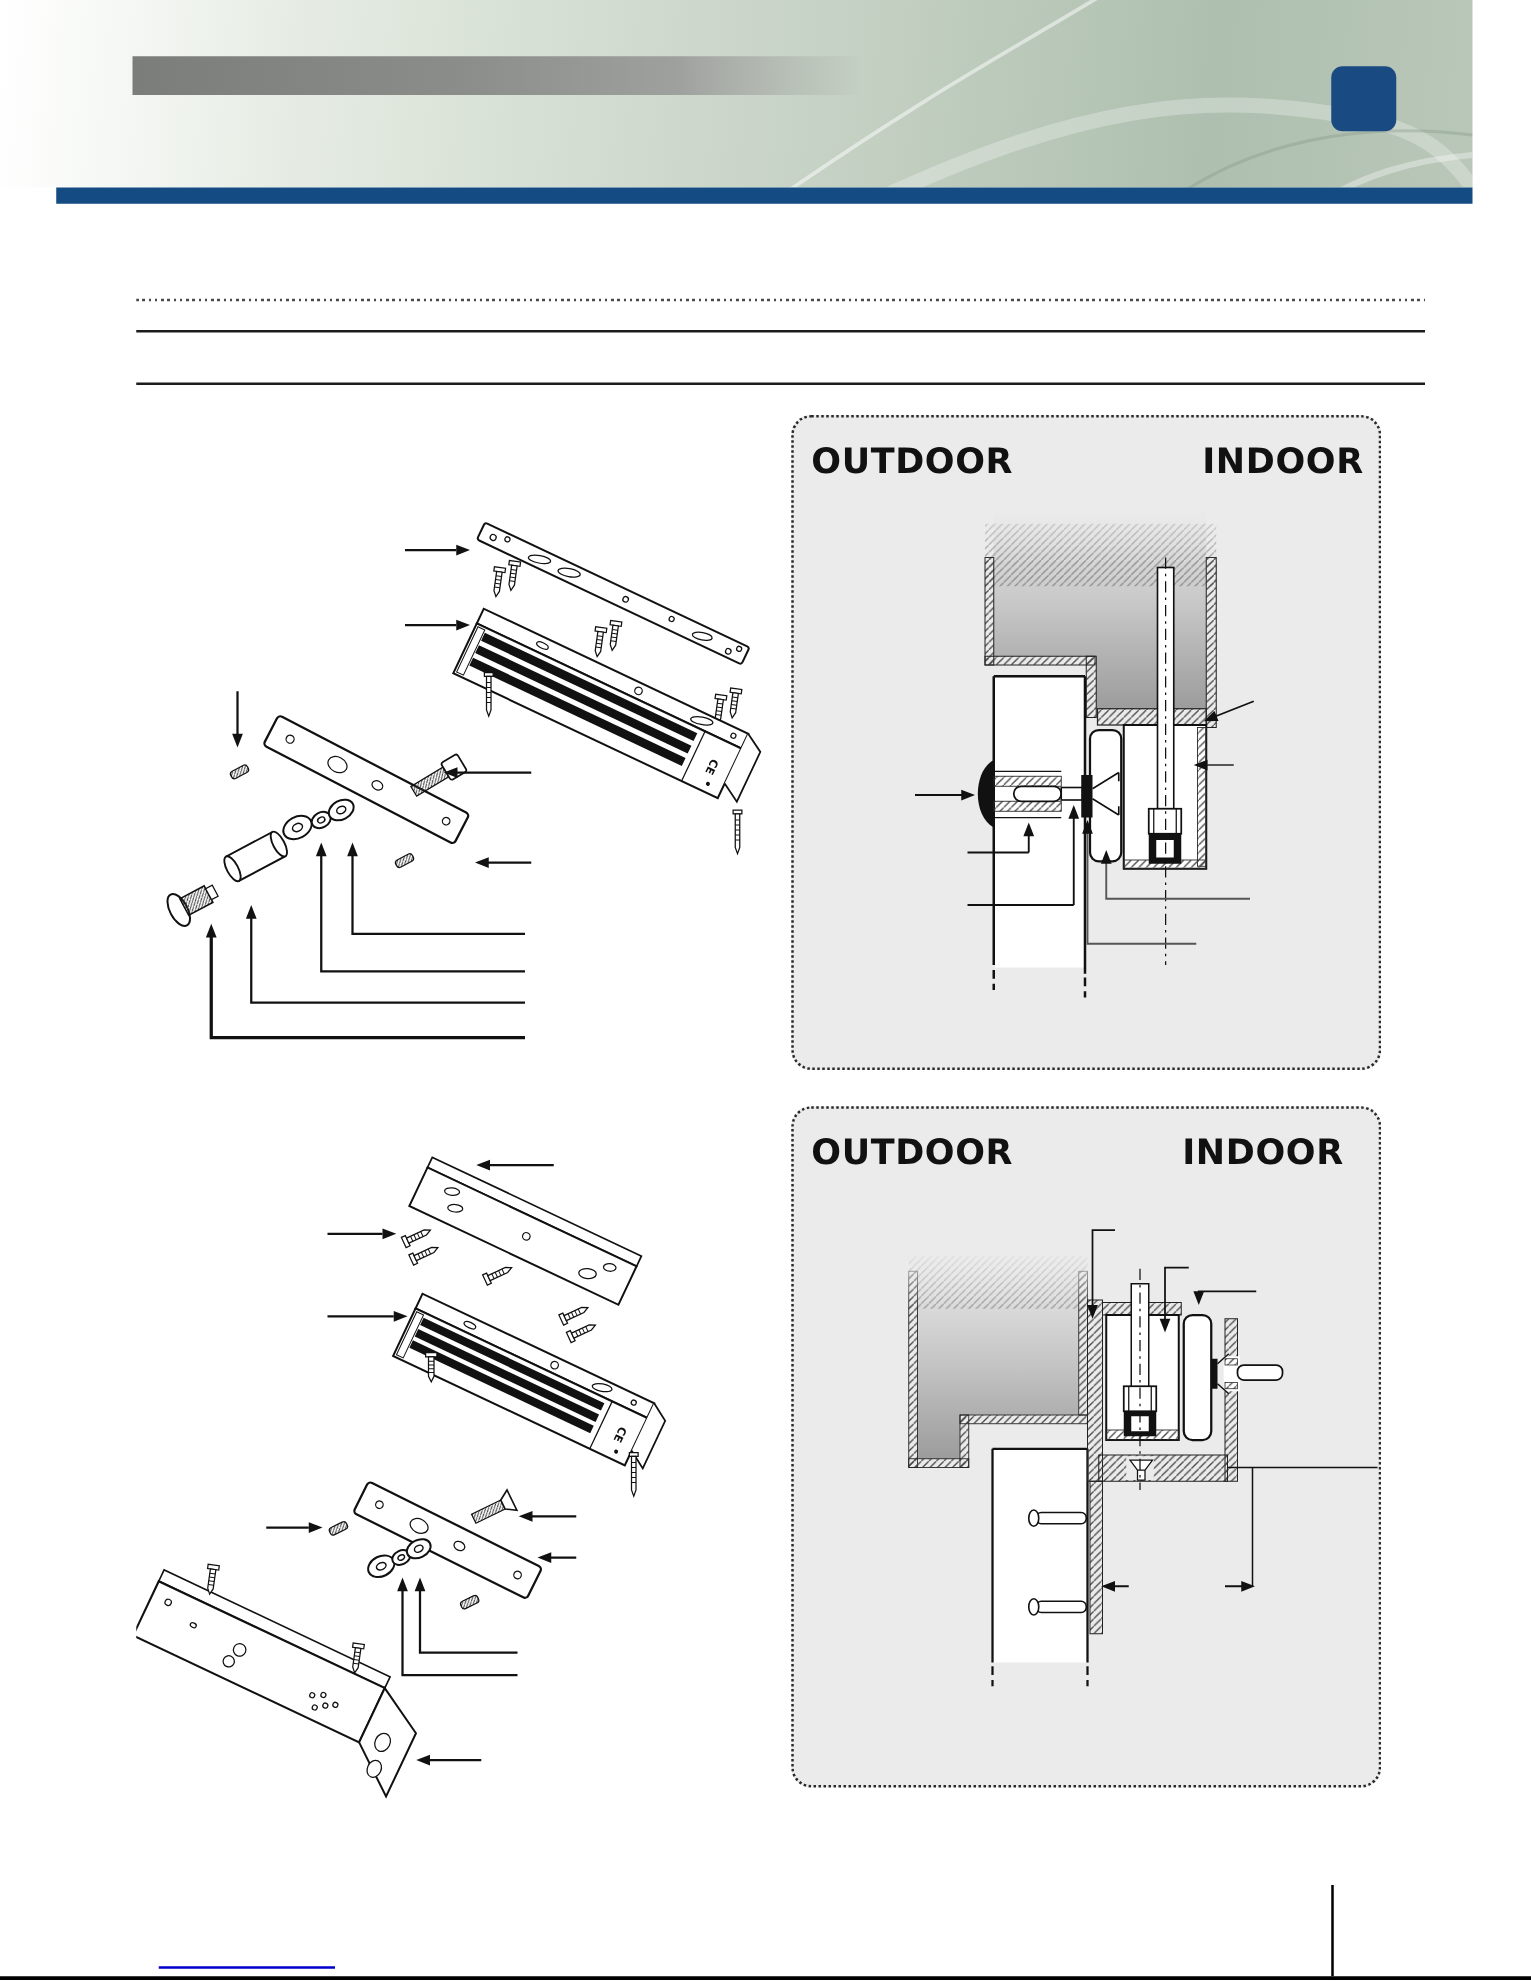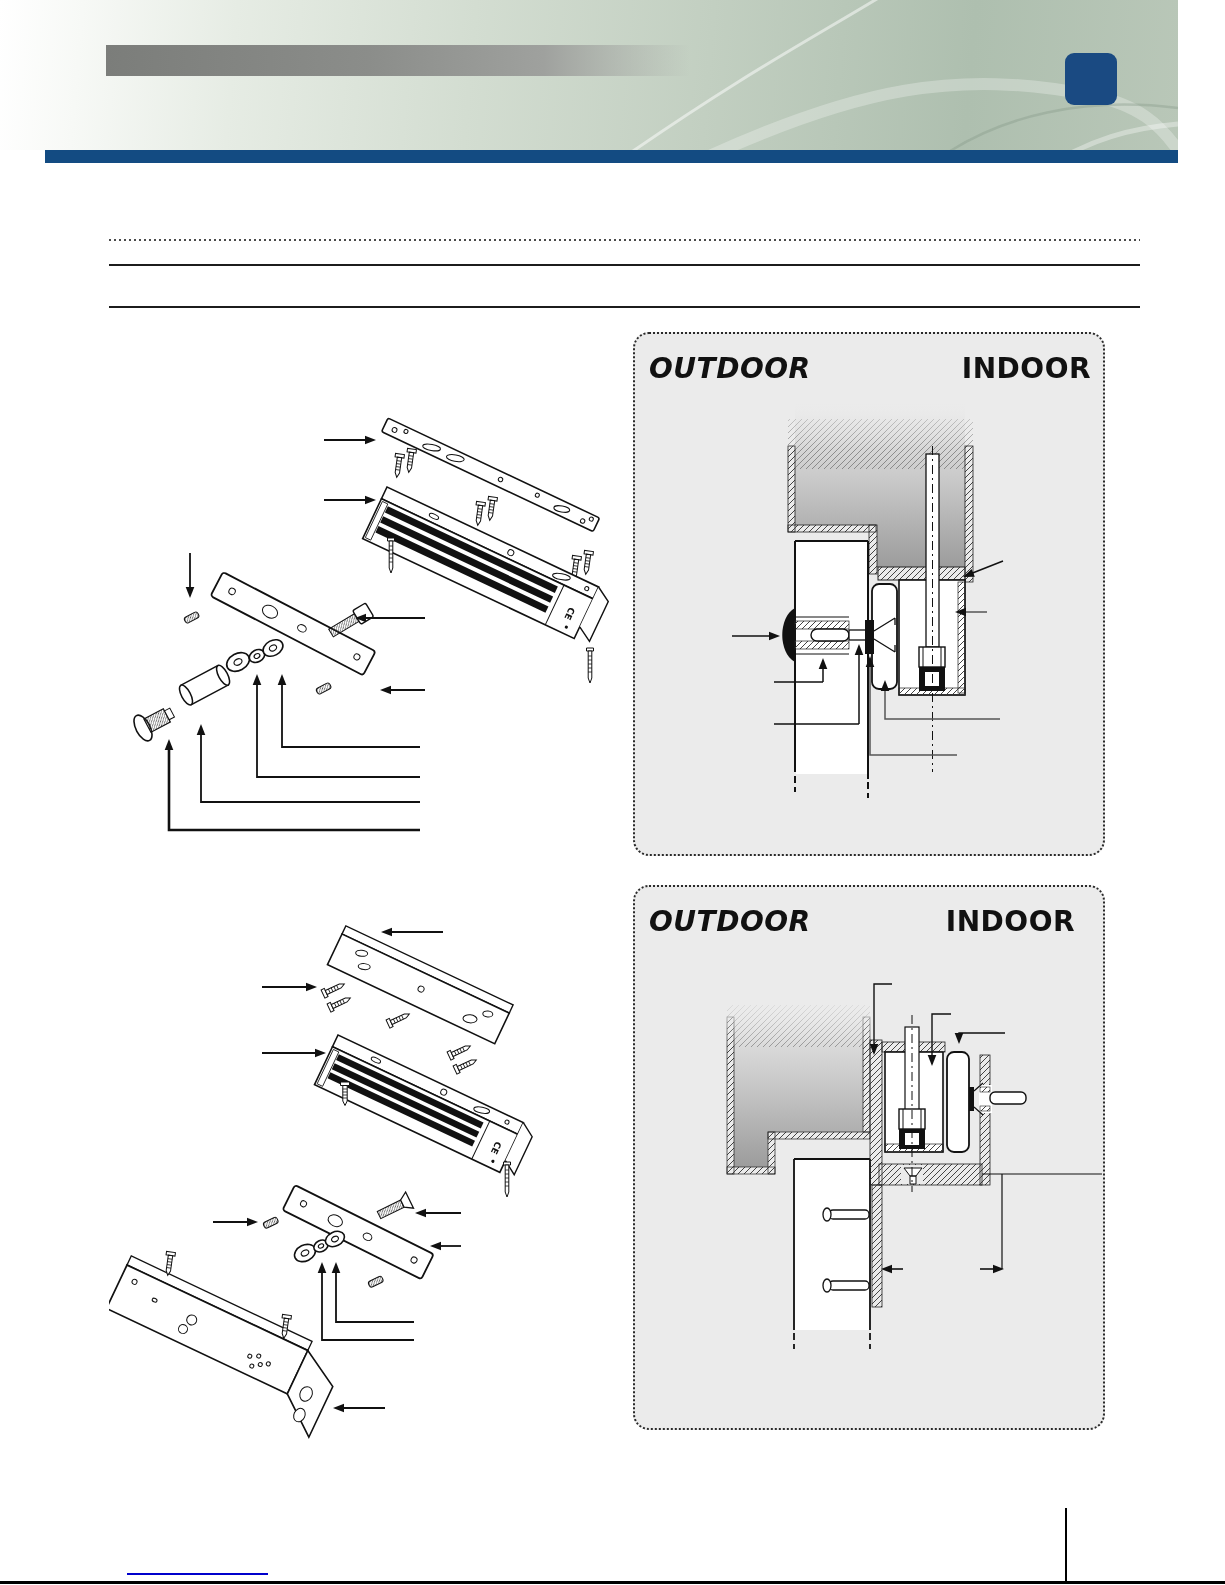--- a/index.html
+++ b/index.html
@@ -16,21 +16,21 @@
   
   .rule-dotted{left:109px;top:239px;width:1031px;height:2px;
     background:repeating-linear-gradient(to right,#4a4a4a 0 2px,transparent 2px 5px);}
   .rule-solid-1{left:109px;top:264px;width:1031px;height:0;border-top:2px solid #1c1c1c;}
   .rule-solid-2{left:109px;top:306px;width:1031px;height:0;border-top:2px solid #1c1c1c;}
   
   .panel{background:#ebebeb;border:2px dotted #2a2a2a;border-radius:16px;box-sizing:border-box;}
   .panel-1{left:633px;top:332px;width:472px;height:524px;}
   .panel-2{left:633px;top:885px;width:472px;height:545px;}
   .side-label{position:absolute;top:18px;font-size:28px;font-weight:bold;color:#111;letter-spacing:.5px;}
-  .lab-out{left:14px;font-style:italic;}
+  .lab-out{left:14px;}
   .lab-in-1{right:12px;}
   .lab-in-2{right:28px;}
   .panel svg{position:absolute;left:0;top:0;}
   
   .xp{position:absolute;}
   .xp1{left:109px;top:390px;}
   .xp2{left:109px;top:890px;}
   
   .footer-vline{left:1065px;top:1508px;width:2px;height:73px;background:#000;}
   .footer-baseline{left:0;top:1581px;width:1225px;height:3px;background:#000;}

